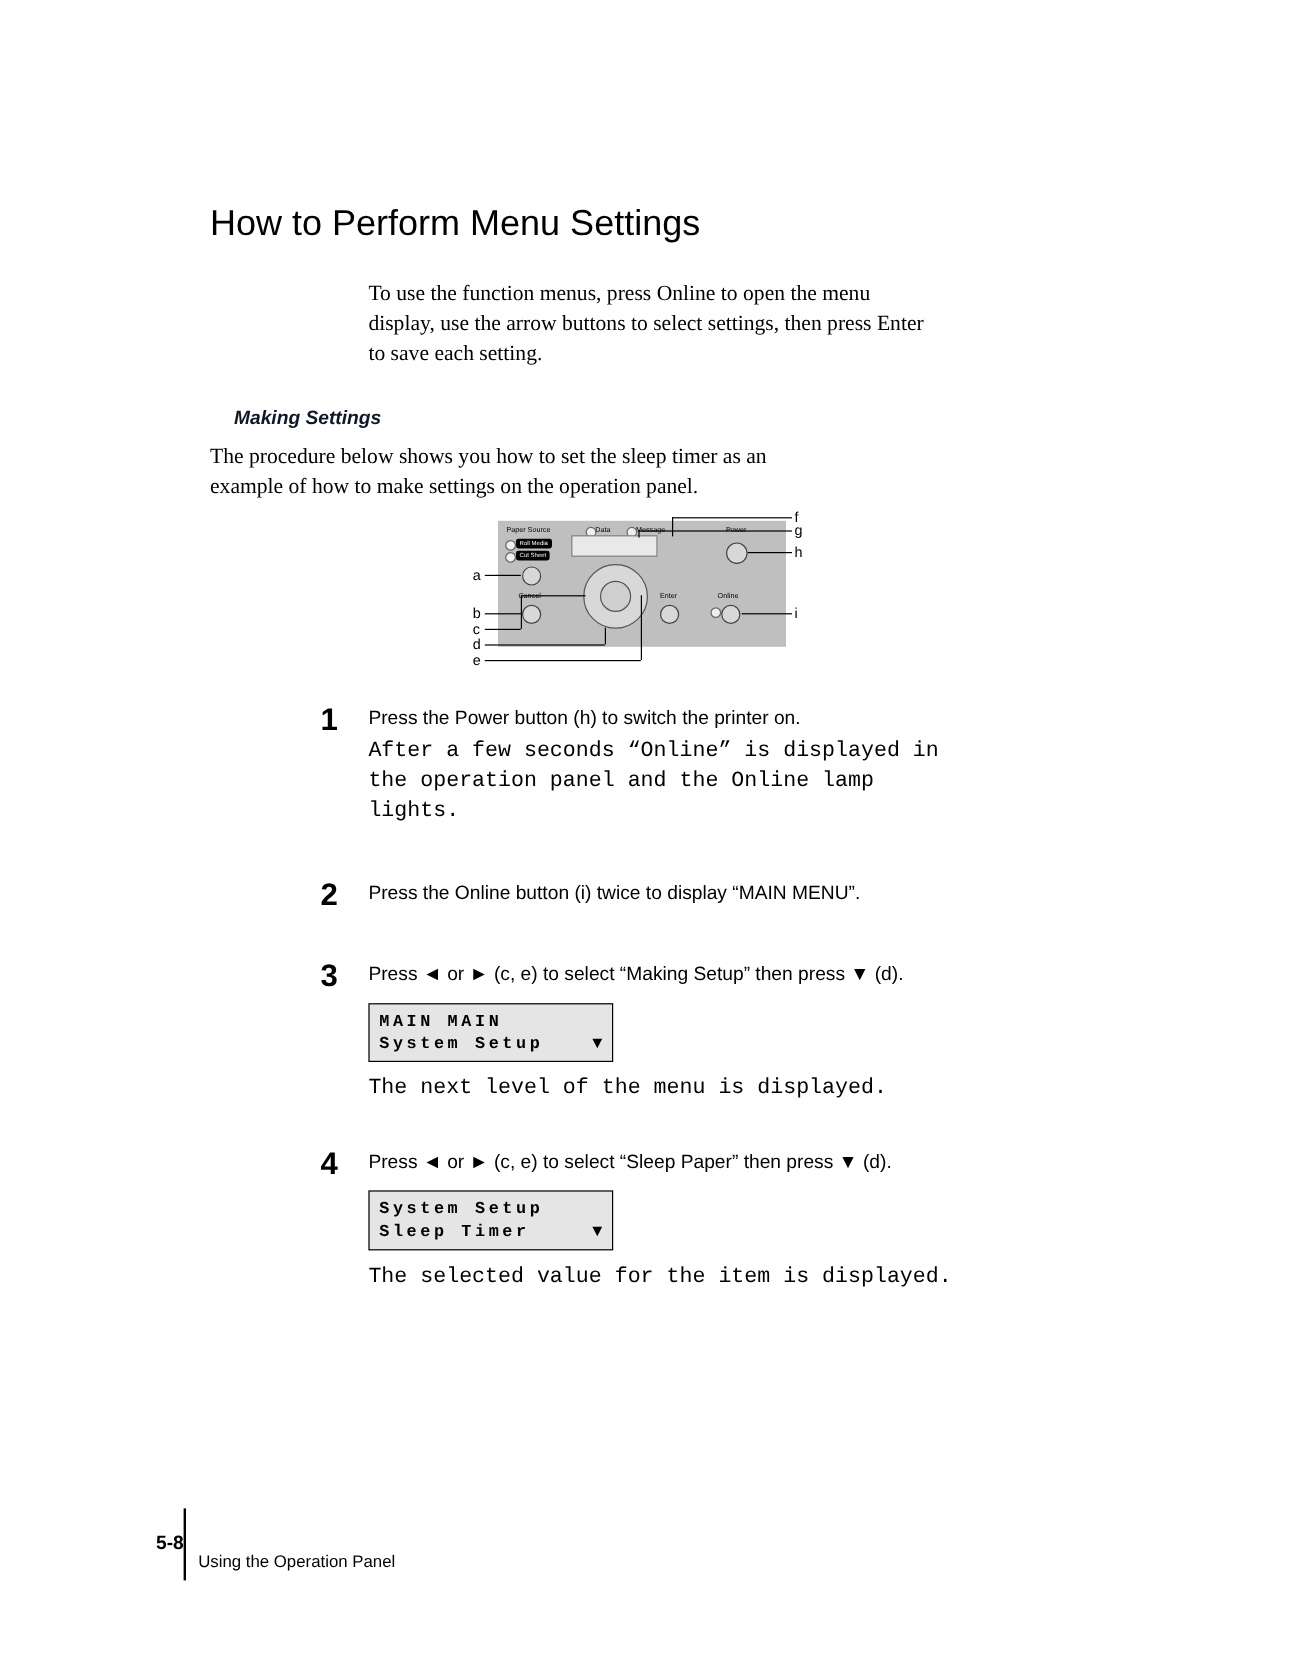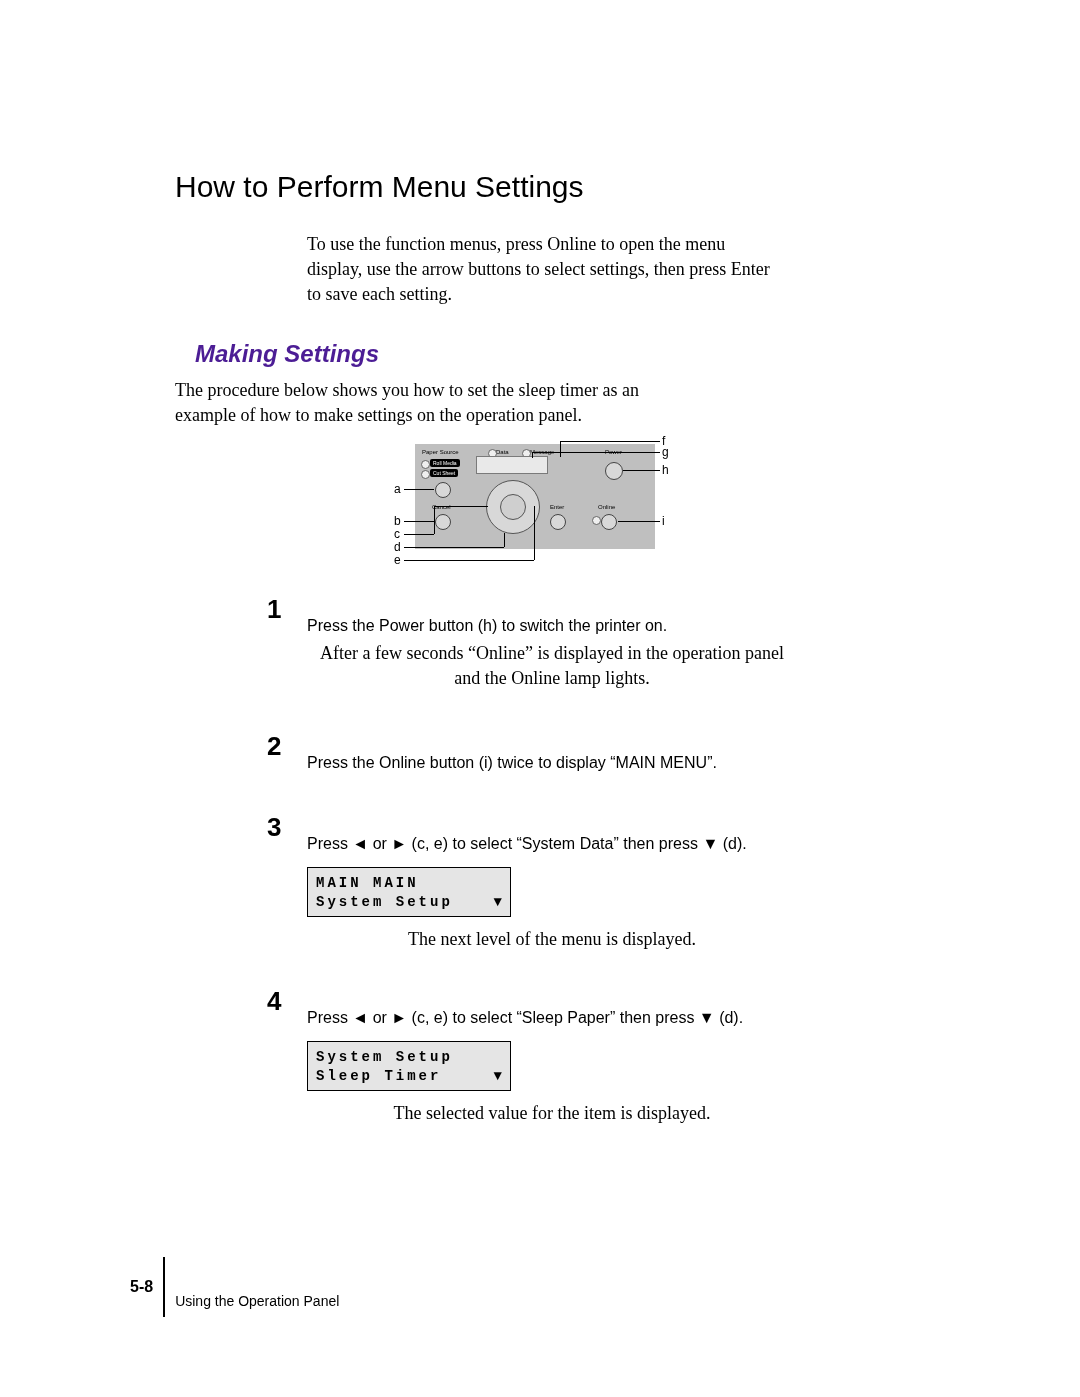--- a/index.html
+++ b/index.html
@@ -30,22 +30,22 @@
     line-height: 1.4;
   }
   .intro {
     margin-left: 132px;
     width: 475px;
   }
   h2.sub-heading {
     font-family: Helvetica, Arial, sans-serif;
     font-style: italic;
     font-weight: 700;
-    font-size: 24px;
-    color: #4c1d95;
+    font-size: 16px;
+    color: #0f172a;
     margin: 32px 0 10px 20px;
   }
   .sub-intro {
     width: 490px;
   }
   
   .panel-figure {
     position: relative;
     margin: 10px 0 18px 225px;
     width: 280px;
@@ -144,28 +144,27 @@
     flex: 0 0 40px;
     line-height: 1;
     padding-top: 0;
   }
   .step-body {
     flex: 1;
   }
   .step-lead {
     font-family: Helvetica, Arial, sans-serif;
     font-size: 16px;
-    margin-top: 21px;
+    margin-top: 4px;
   }
   .step-follow {
-    font-family: Liberation Serif, serif;
+    font-family: Liberation Mono, monospace;
     font-size: 18px;
     line-height: 1.4;
     margin-top: 6px;
-    text-align: center;
   }
   .arrow {
     font-family: Arial, sans-serif;
   }
   
   .lcd-box {
     border: 1px solid #000;
     background: #e5e5e5;
     width: 186px;
     margin: 14px 0 10px 0;
@@ -189,21 +188,20 @@
     left: 130px;
     bottom: 90px;
     height: 40px;
     display: flex;
     align-items: center;
   }
   .footer .pagenum {
     font-family: Helvetica, Arial, sans-serif;
     font-weight: 700;
     font-size: 16px;
-    padding-right: 10px;
   }
   .footer .vline {
     width: 0;
     border-left: 2px solid #000;
     height: 60px;
     margin-right: 10px;
   }
   .footer .section {
     font-family: Liberation Sans, sans-serif;
     font-size: 14px;
@@ -296,21 +294,21 @@
     <div class="step-num">2</div>
     <div class="step-body">
       <div class="step-lead">Press the Online button (i) twice to display “MAIN MENU”.</div>
     </div>
   </div>
 
   <div class="step" style="margin-top:42px;">
     <div class="step-num">3</div>
     <div class="step-body">
       <div class="step-lead">
-        <span>Press </span><span class="arrow">◄</span><span> or </span><span class="arrow">►</span><span> (c, e) to select “System Data” then press </span><span class="arrow">▼</span><span> (d).</span>
+        <span>Press </span><span class="arrow">◄</span><span> or </span><span class="arrow">►</span><span> (c, e) to select “Making Setup” then press </span><span class="arrow">▼</span><span> (d).</span>
       </div>
       <div class="lcd-box">
         <div>MAIN MAIN</div>
         <div>System Setup</div>
         <span class="down">▼</span>
       </div>
       <div class="step-follow">The next level of the menu is displayed.</div>
     </div>
   </div>
 

